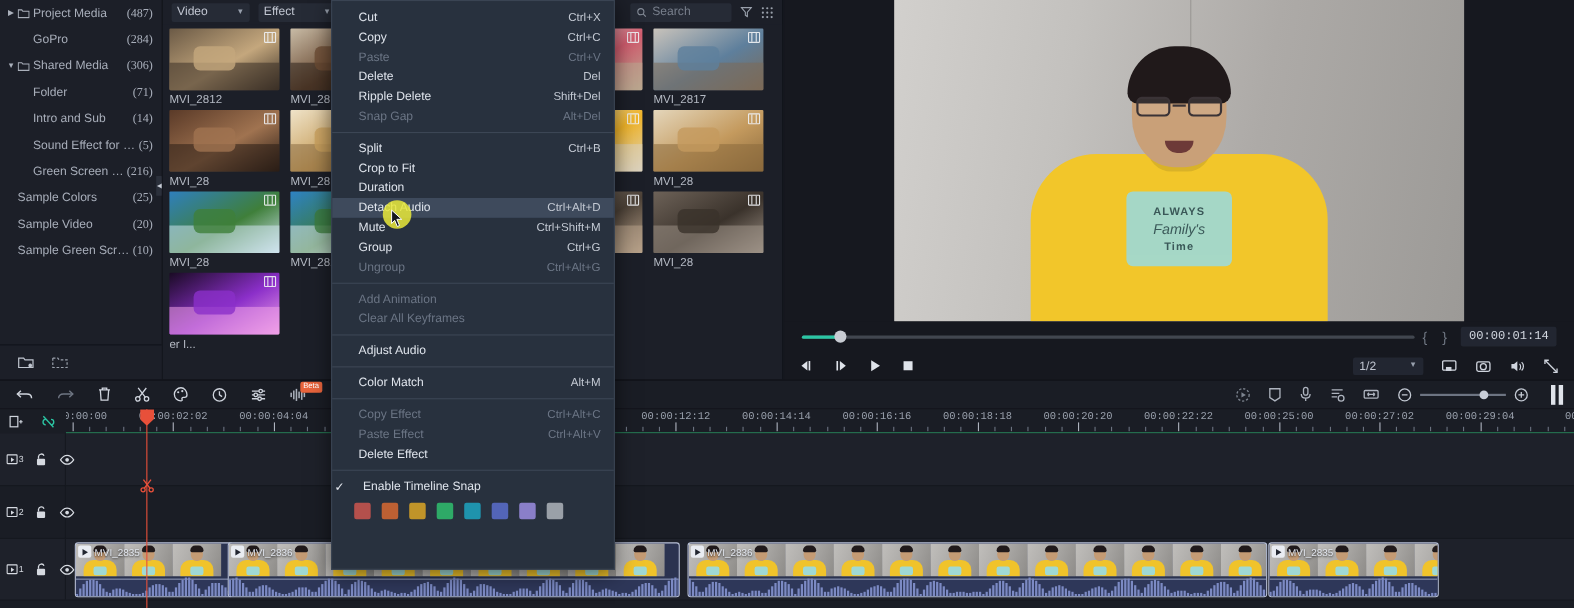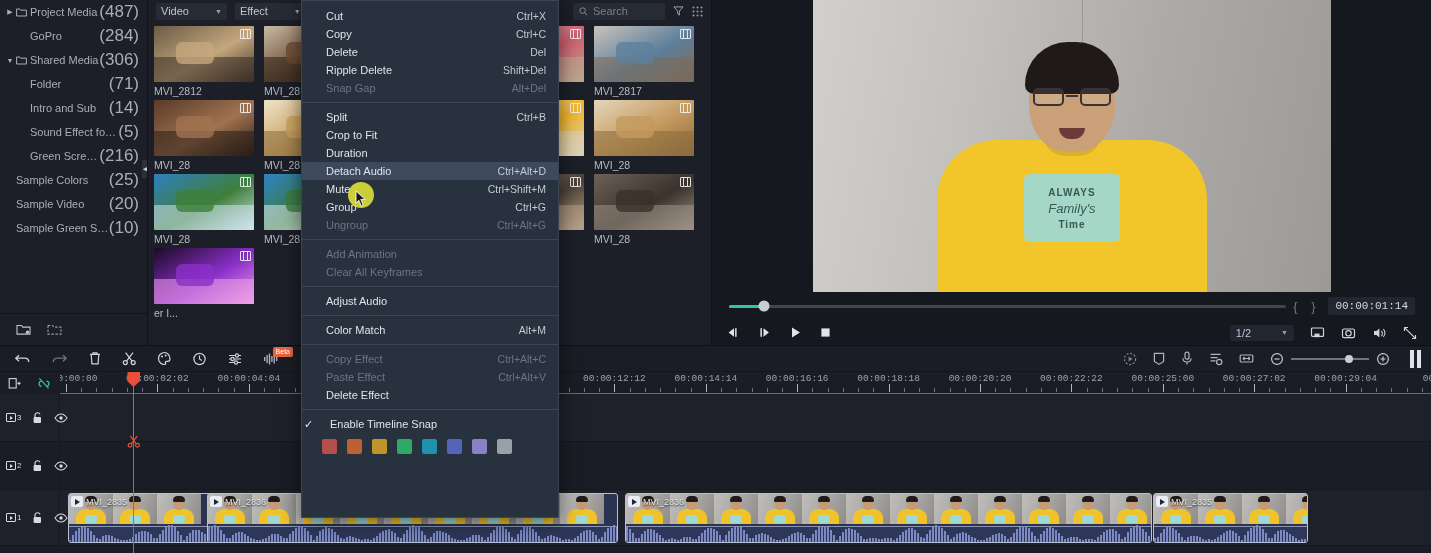--- a/index.html
+++ b/index.html
@@ -22,21 +22,21 @@
     display: flex; align-items: center; height: 24px;
     font-size: 11px; color: #a8aeba; padding-right: 8px;
     position: relative; white-space: nowrap;
   }
   .side-row.sel { background: #2d323e; color: #ffffff; font-weight: bold; }
   .side-row .arrow {
     width: 12px; text-align: center; font-size: 7px; color: #aab0bb; flex: none;
   }
   .side-row .foldericon { width: 14px; flex: none; display:flex; align-items:center; }
   .side-row .lbl { flex: 1; overflow: hidden; text-overflow: ellipsis; }
-  .side-row .cnt { flex: none; font-size: 17px; }
+  .side-row .cnt { flex: none; font-size: 11px; font-family: Liberation Serif, serif; }
   .side-row.ind0 { padding-left: 4px; }
   .side-row.ind1 { padding-left: 18px; }
 
   .side-bottom {
     position: absolute; left: 0; bottom: 0; width: 148px; height: 32px;
     border-top: 1px solid #11131a; display: flex; align-items: center;
     gap: 16px; padding-left: 16px; background:#1c1f28;
   }
   .collapse-tab {
     position: absolute; left: 142px; top: 160px; width: 7px; height: 18px;
@@ -1693,20 +1693,24 @@
 
   <div class="ctx" id="ctx">
       <div class="ctx-item">
         <span class="t">Cut</span>
         <span class="k">Ctrl+X</span>
       </div>
       <div class="ctx-item">
         <span class="t">Copy</span>
         <span class="k">Ctrl+C</span>
       </div>
+      <div class="ctx-item dis">
+        <span class="t">Paste</span>
+        <span class="k">Ctrl+V</span>
+      </div>
       <div class="ctx-item">
         <span class="t">Delete</span>
         <span class="k">Del</span>
       </div>
       <div class="ctx-item">
         <span class="t">Ripple Delete</span>
         <span class="k">Shift+Del</span>
       </div>
       <div class="ctx-item dis">
         <span class="t">Snap Gap</span>

